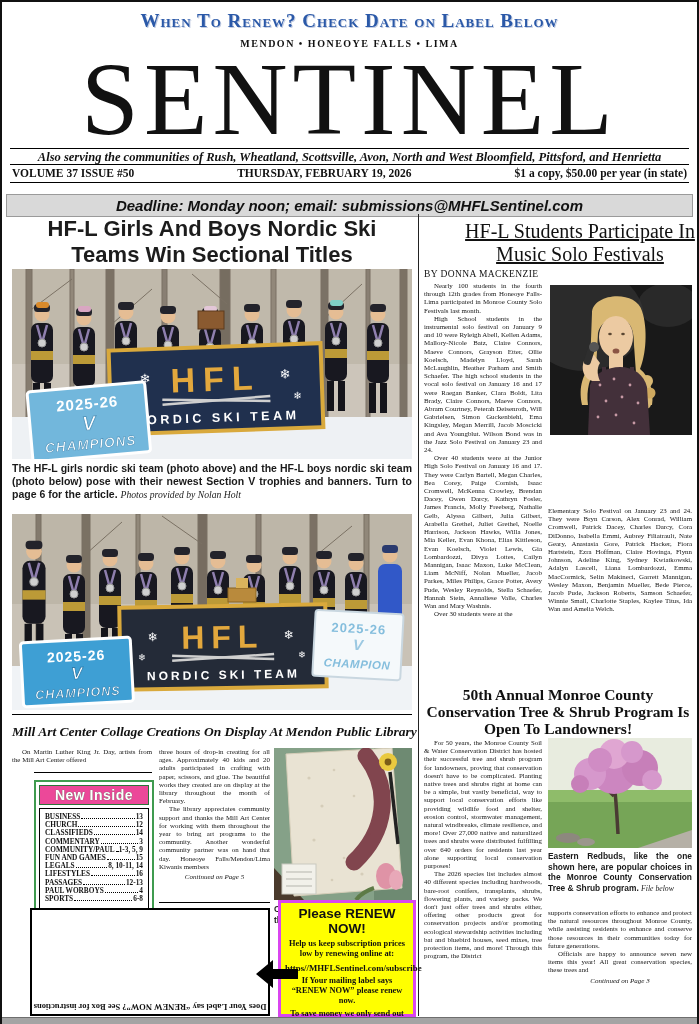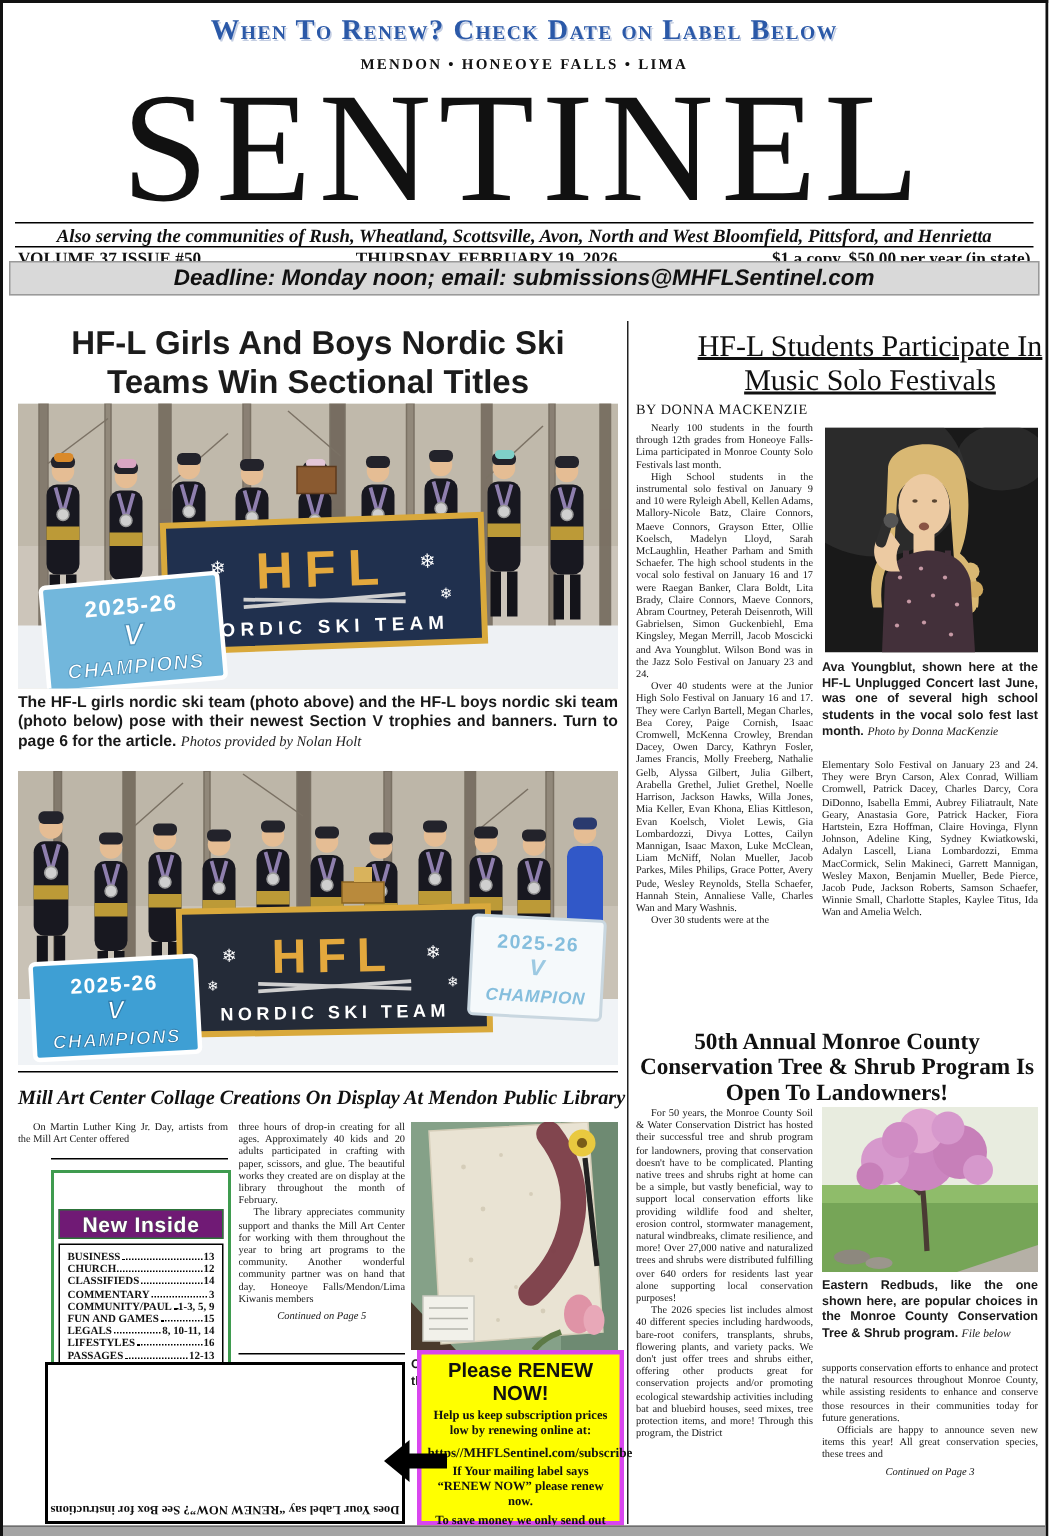--- a/index.html
+++ b/index.html
@@ -38,23 +38,23 @@
   .body-text p { text-indent:10px; }
   .continued { text-align:center; font-style:italic; font-size:7px; text-indent:0 !important; margin-top:2px; }
   
   .caption { font-family:"Liberation Sans",sans-serif; font-weight:bold; text-align:justify; color:#1a1a1a; }
   .cap-lg { font-size:10.5px; line-height:13px; }
   .cap-sm { font-size:8.4px; line-height:10.7px; }
   .credit { font-family:"Liberation Serif",serif; font-style:italic; font-weight:normal; font-size:.92em; color:#222; }
   
   .index-outer { border:2px solid #3f9b4f; background:#fff; padding:3px; }
   .index-header {
-    background:#701a75; color:#fff; text-align:center; font-family:"Liberation Sans",sans-serif;
+    background:#ec4899; color:#fff; text-align:center; font-family:"Liberation Sans",sans-serif;
     font-weight:bold; font-size:14px; line-height:18px; letter-spacing:.5px;
-    text-shadow:0 0 1px #2c7339; border:1px solid #2c7339;margin-top:21px;
+    text-shadow:0 0 1px #2c7339; border:1px solid #2c7339;
   }
   .index-list { border:1px solid #000; margin-top:3px; padding:4px 5px 6px 5px; }
   .index-row { display:flex; align-items:baseline; font-weight:bold; font-size:7.3px; line-height:8.2px; }
   .index-row .leader { flex:1; border-bottom:1.5px dotted #000; margin:0 1px 1.5px 1px; }
   
   .renew-box {
     background:#ffff00; border:3px solid #d946ef; text-align:center; padding:3px 4px;
   }
   .renew-title { font-family:"Liberation Sans",sans-serif; font-weight:bold; font-size:13.5px; line-height:15px; }
   .renew-line { font-weight:bold; font-size:8.4px; line-height:10px; margin-top:3px; }
@@ -78,21 +78,21 @@
   <div class="abs nameplate" style="top:47px;">SENTINEL</div>
   <div class="rule" style="top:146px;left:8px;right:8px;"></div>
   <div class="abs also-serving" style="top:148px;">Also serving the communities of  Rush, Wheatland, Scottsville, Avon, North and West Bloomfield, Pittsford, and Henrietta</div>
   <div class="rule" style="top:162px;left:8px;right:8px;"></div>
   <div class="abs info-row" style="top:165px;">
     <span>VOLUME 37 ISSUE #50</span>
     <span>THURSDAY, FEBRUARY 19, 2026</span>
     <span>$1 a copy, $50.00 per year (in state)</span>
   </div>
   <div class="rule" style="top:180px;left:8px;right:8px;"></div>
-  <div class="abs deadline-bar" style="top:172px;">Deadline: Monday noon; email: submissions@MHFLSentinel.com</div>
+  <div class="abs deadline-bar" style="top:192px;">Deadline: Monday noon; email: submissions@MHFLSentinel.com</div>
 
   <div class="divider" style="left:416px;top:212px;height:802px;"></div>
 
   <div class="abs hl-sans" style="left:10px;width:400px;top:214px;">HF-L Girls And Boys Nordic Ski Teams Win Sectional Titles</div>
 
   <div class="abs" style="left:10px;top:267px;width:400px;height:190px;">
     <svg width="400" height="190" viewBox="0 0 400 190">
       <rect width="400" height="190" fill="#ccc5ba"></rect>
       <rect width="400" height="95" fill="#b7ae9f" opacity="0.55"></rect>
       <g stroke="#6f6558" opacity="0.85">
@@ -391,23 +391,20 @@
           <circle cx="66" cy="130" r="1.4"></circle>
           <circle cx="84" cy="138" r="1.4"></circle>
       </g>
       <rect x="52" y="82" width="4" height="10" fill="#43303a"></rect>
         <rect x="80" y="82" width="4" height="10" fill="#43303a"></rect>
       <path d="M44,96 C36,96 30,86 34,76 L44,70 L50,78 C46,84 48,92 50,96 Z" fill="#eccaa2"></path>
       <rect x="36" y="62" width="7" height="18" rx="3" transform="rotate(18 39 70)" fill="#2e2e2e"></rect>
       <circle cx="44" cy="62" r="5" fill="#555"></circle>
     </svg>
   </div>
-  <div class="abs caption cap-sm" style="left:546px;width:144px;top:437px;">
-    <span>Ava Youngblut, shown here at the HF-L Unplugged Concert last June, was one of several high school students in the vocal solo fest last month. </span><span class="credit">Photo by Donna MacKenzie</span>
-  </div>
   <div class="abs body-text" style="left:546px;top:505px;width:144px;height:168px;">
     <p style="text-indent:0;">Elementary Solo Festival on January 23 and 24. They were Bryn Carson, Alex Conrad, William Cromwell, Patrick Dacey, Charles Darcy, Cora DiDonno, Isabella Emmi, Aubrey Filiatrault, Nate Geary, Anastasia Gore, Patrick Hacker, Fiora Hartstein, Ezra Hoffman, Claire Hovinga, Flynn Johnson, Adeline King, Sydney Kwiatkowski, Adalyn Lascell, Liana Lombardozzi, Emma MacCormick, Selin Makineci, Garrett Mannigan, Wesley Maxon, Benjamin Mueller, Bede Pierce, Jacob Pude, Jackson Roberts, Samson Schaefer, Winnie Small, Charlotte Staples, Kaylee Titus, Ida Wan and Amelia Welch.</p>
   </div>
 
   <div class="abs hl-serif-bold" style="left:422px;width:268px;top:684px;">50th Annual Monroe County Conservation Tree &amp; Shrub Program Is Open To Landowners!</div>
 
   <div class="abs body-text" style="left:422px;top:737px;width:118px;height:274px;">
     <p>For 50 years, the Monroe County Soil &amp; Water Conservation District has hosted their successful tree and shrub program for landowners, proving that conservation doesn't have to be complicated. Planting native trees and shrubs right at home can be a simple, but vastly beneficial, way to support local conservation efforts like providing wildlife food and shelter, erosion control, stormwater management, natural windbreaks, climate resilience, and more! Over 27,000 native and naturalized trees and shrubs were distributed fulfilling over 640 orders for residents last year alone supporting local conservation purposes!</p>
     <p>The 2026 species list includes almost 40 different species including hardwoods, bare-root conifers, transplants, shrubs, flowering plants, and variety packs. We don't just offer trees and shrubs either, offering other products great for conservation projects and/or promoting ecological stewardship activities including bat and bluebird houses, seed mixes, tree protection items, and more! Through this program, the District</p>
   </div>

